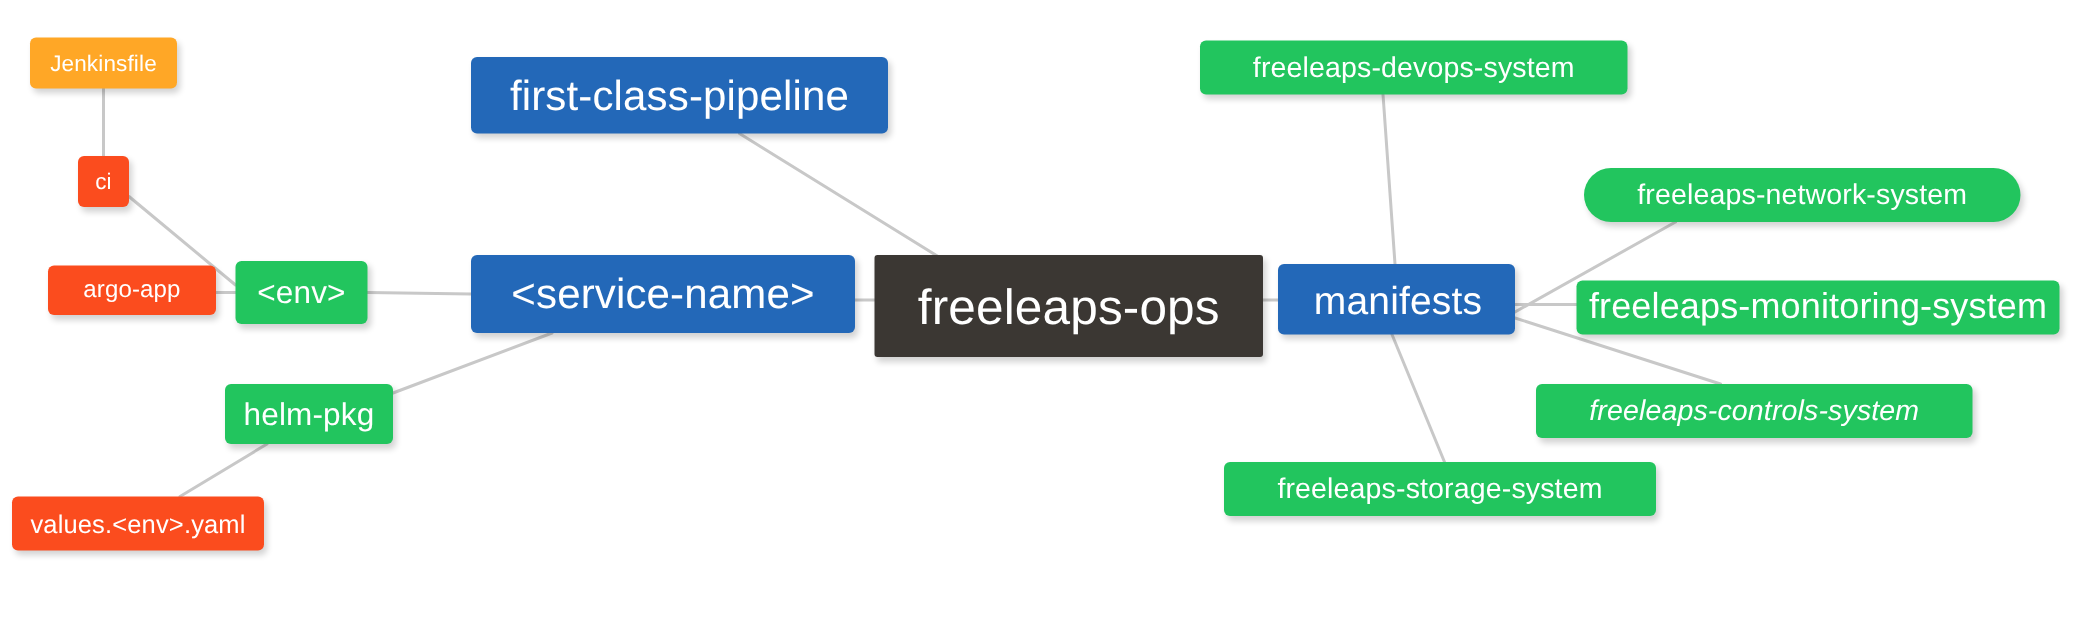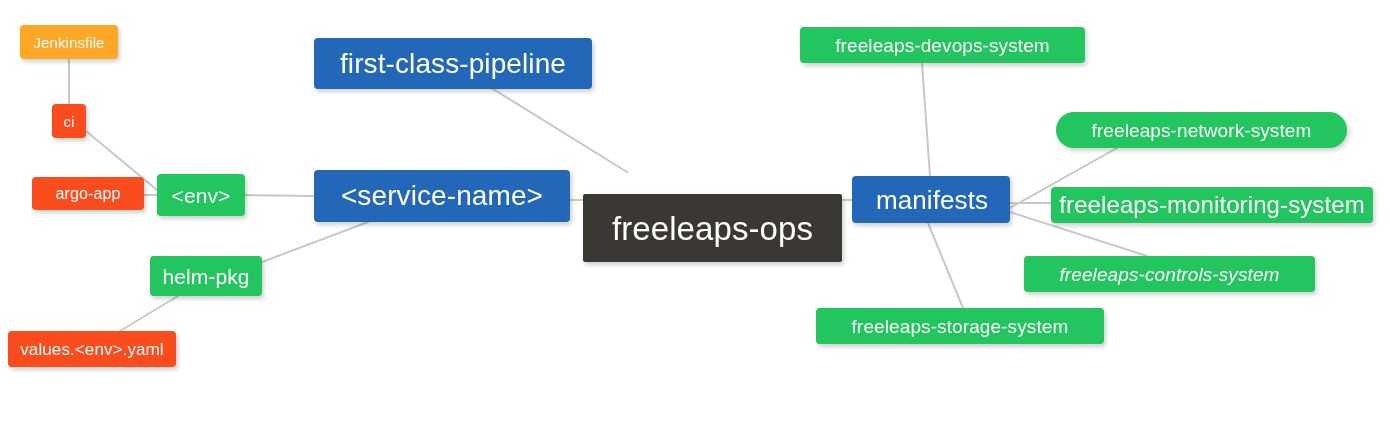--- a/index.html
+++ b/index.html
@@ -35,21 +35,20 @@
     color: #ffffff;
     white-space: nowrap;
     border-radius: 4px;
     box-shadow: 2px 3px 4px rgba(0,0,0,0.18);
     line-height: 1;
     letter-spacing: 0.1px;
     padding: 0 10px;
   }
   .node.root {
     border-radius: 2px;
-    margin-top: 24px;
   }
 </style>
 </head>
 <body>
 
 <div id="canvas">
   <svg id="edges" width="1390" height="421" viewBox="0 0 1390 421" xmlns="http://www.w3.org/2000/svg">
       <line x1="69" y1="59" x2="69" y2="104" stroke="#c8c8c8" stroke-width="2" stroke-linecap="round"></line>
       <line x1="86" y1="131" x2="157" y2="190" stroke="#c8c8c8" stroke-width="2" stroke-linecap="round"></line>
       <line x1="126" y1="195" x2="157" y2="195" stroke="#c8c8c8" stroke-width="2" stroke-linecap="round"></line>

